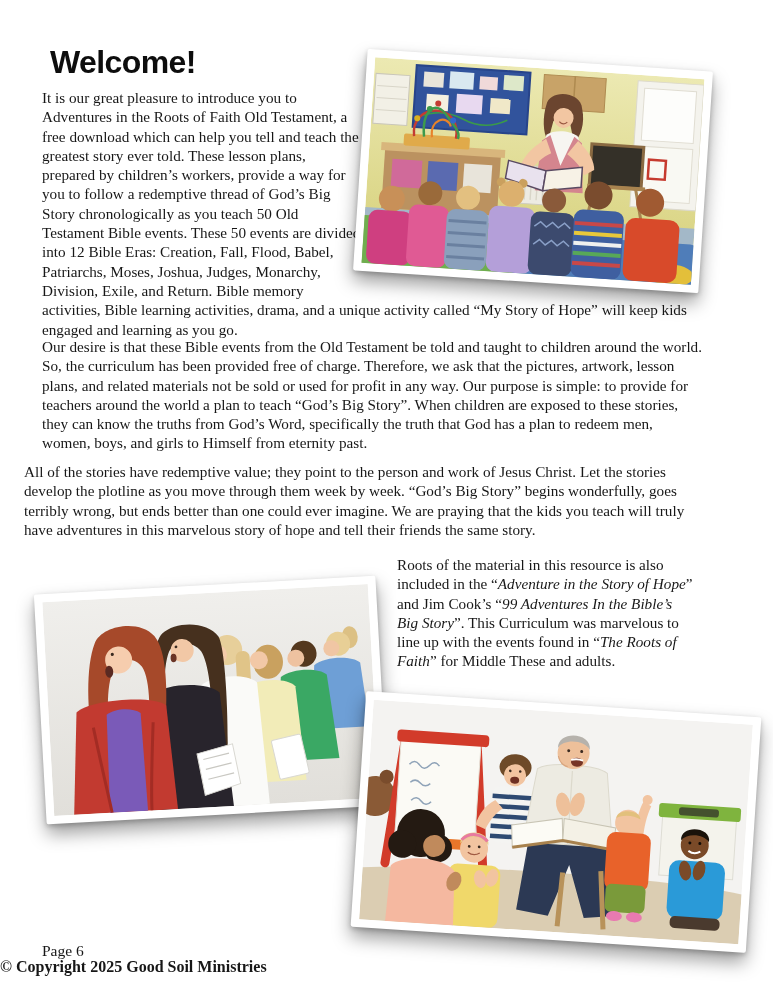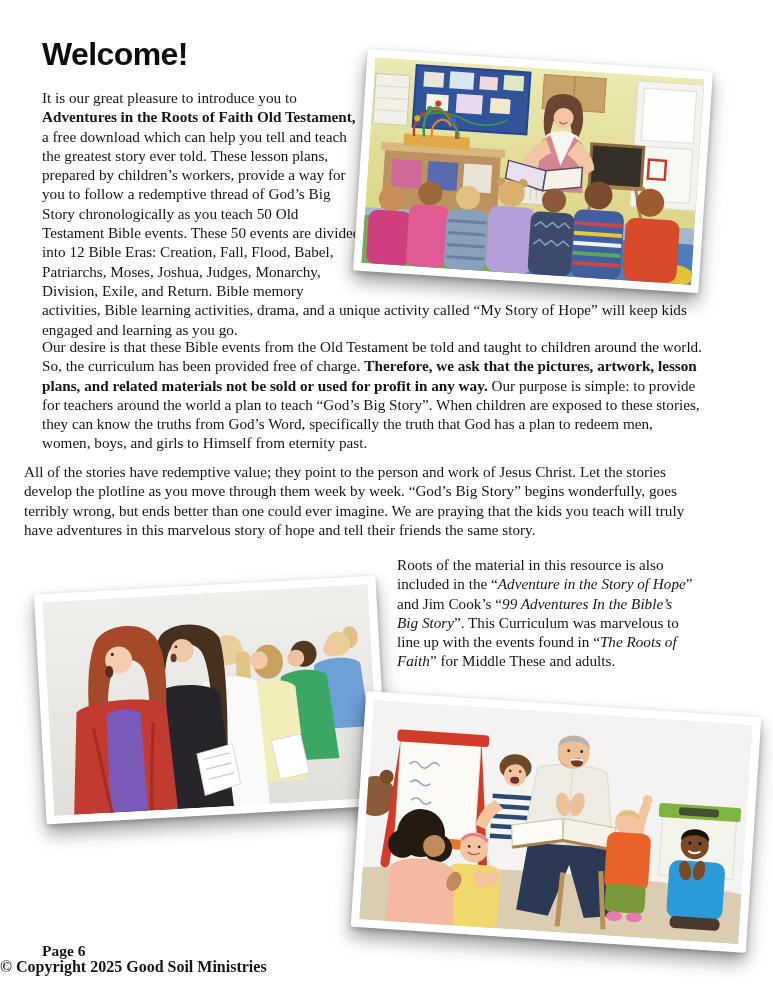--- a/index.html
+++ b/index.html
@@ -2,33 +2,33 @@
 <html><head>
 <meta charset="utf-8">
 <style>
   html,body{margin:0;padding:0}
   body{
     width:773px;height:1000px;background:#ffffff;position:relative;overflow:hidden;
     font-family:"Liberation Serif", serif;color:#171717;
   }
   .page{position:absolute;inset:0;background:#ffffff}
   .page-title{
-    position:absolute;left:42px;top:36px;margin:0;
+    position:absolute;left:42px;top:36px;margin:8px;
     font-family:"Liberation Sans", sans-serif;font-weight:700;
     font-size:32px;letter-spacing:-0.6px;color:#0d0d0d;
   }
   .para{position:absolute;margin:0;font-size:15.2px;line-height:19.3px;text-align:left}
-  .para b{font-weight:700}
+  .para b{font-weight:400}
   .para i{}
   .p1{left:42px;top:88px;width:662px}
   .wrapspacer{float:right;width:330px;height:212px;margin-left:12px}
   .p2{left:42px;top:337px;width:662px}
   .p3{left:24px;top:462px;width:662px}
   .p4{left:397px;top:555px;width:298px}
-  .pagenum{position:absolute;left:42px;top:942px;font-weight:700;font-size:15.5px}
+  .pagenum{position:absolute;left:42px;top:942px;font-weight:400;font-size:15.5px}
   .copyright{position:absolute;left:0;top:958px;width:690px;text-align:left;font-weight:700;font-size:16px}
   figure.photo{
     position:absolute;margin:0;background:#ffffff;padding:8px;border-radius:2px;
     box-shadow:0 10px 18px rgba(0,0,0,.38), 0 2px 5px rgba(0,0,0,.22);
   }
   figure.photo svg{display:block}
   .photo1{left:360px;top:60px;transform:rotate(3.8deg);z-index:2}
   .photo2{left:40px;top:585px;transform:rotate(-3.2deg);z-index:2}
   .photo3{left:358px;top:704px;transform:rotate(3.8deg);z-index:3}
 </style>

